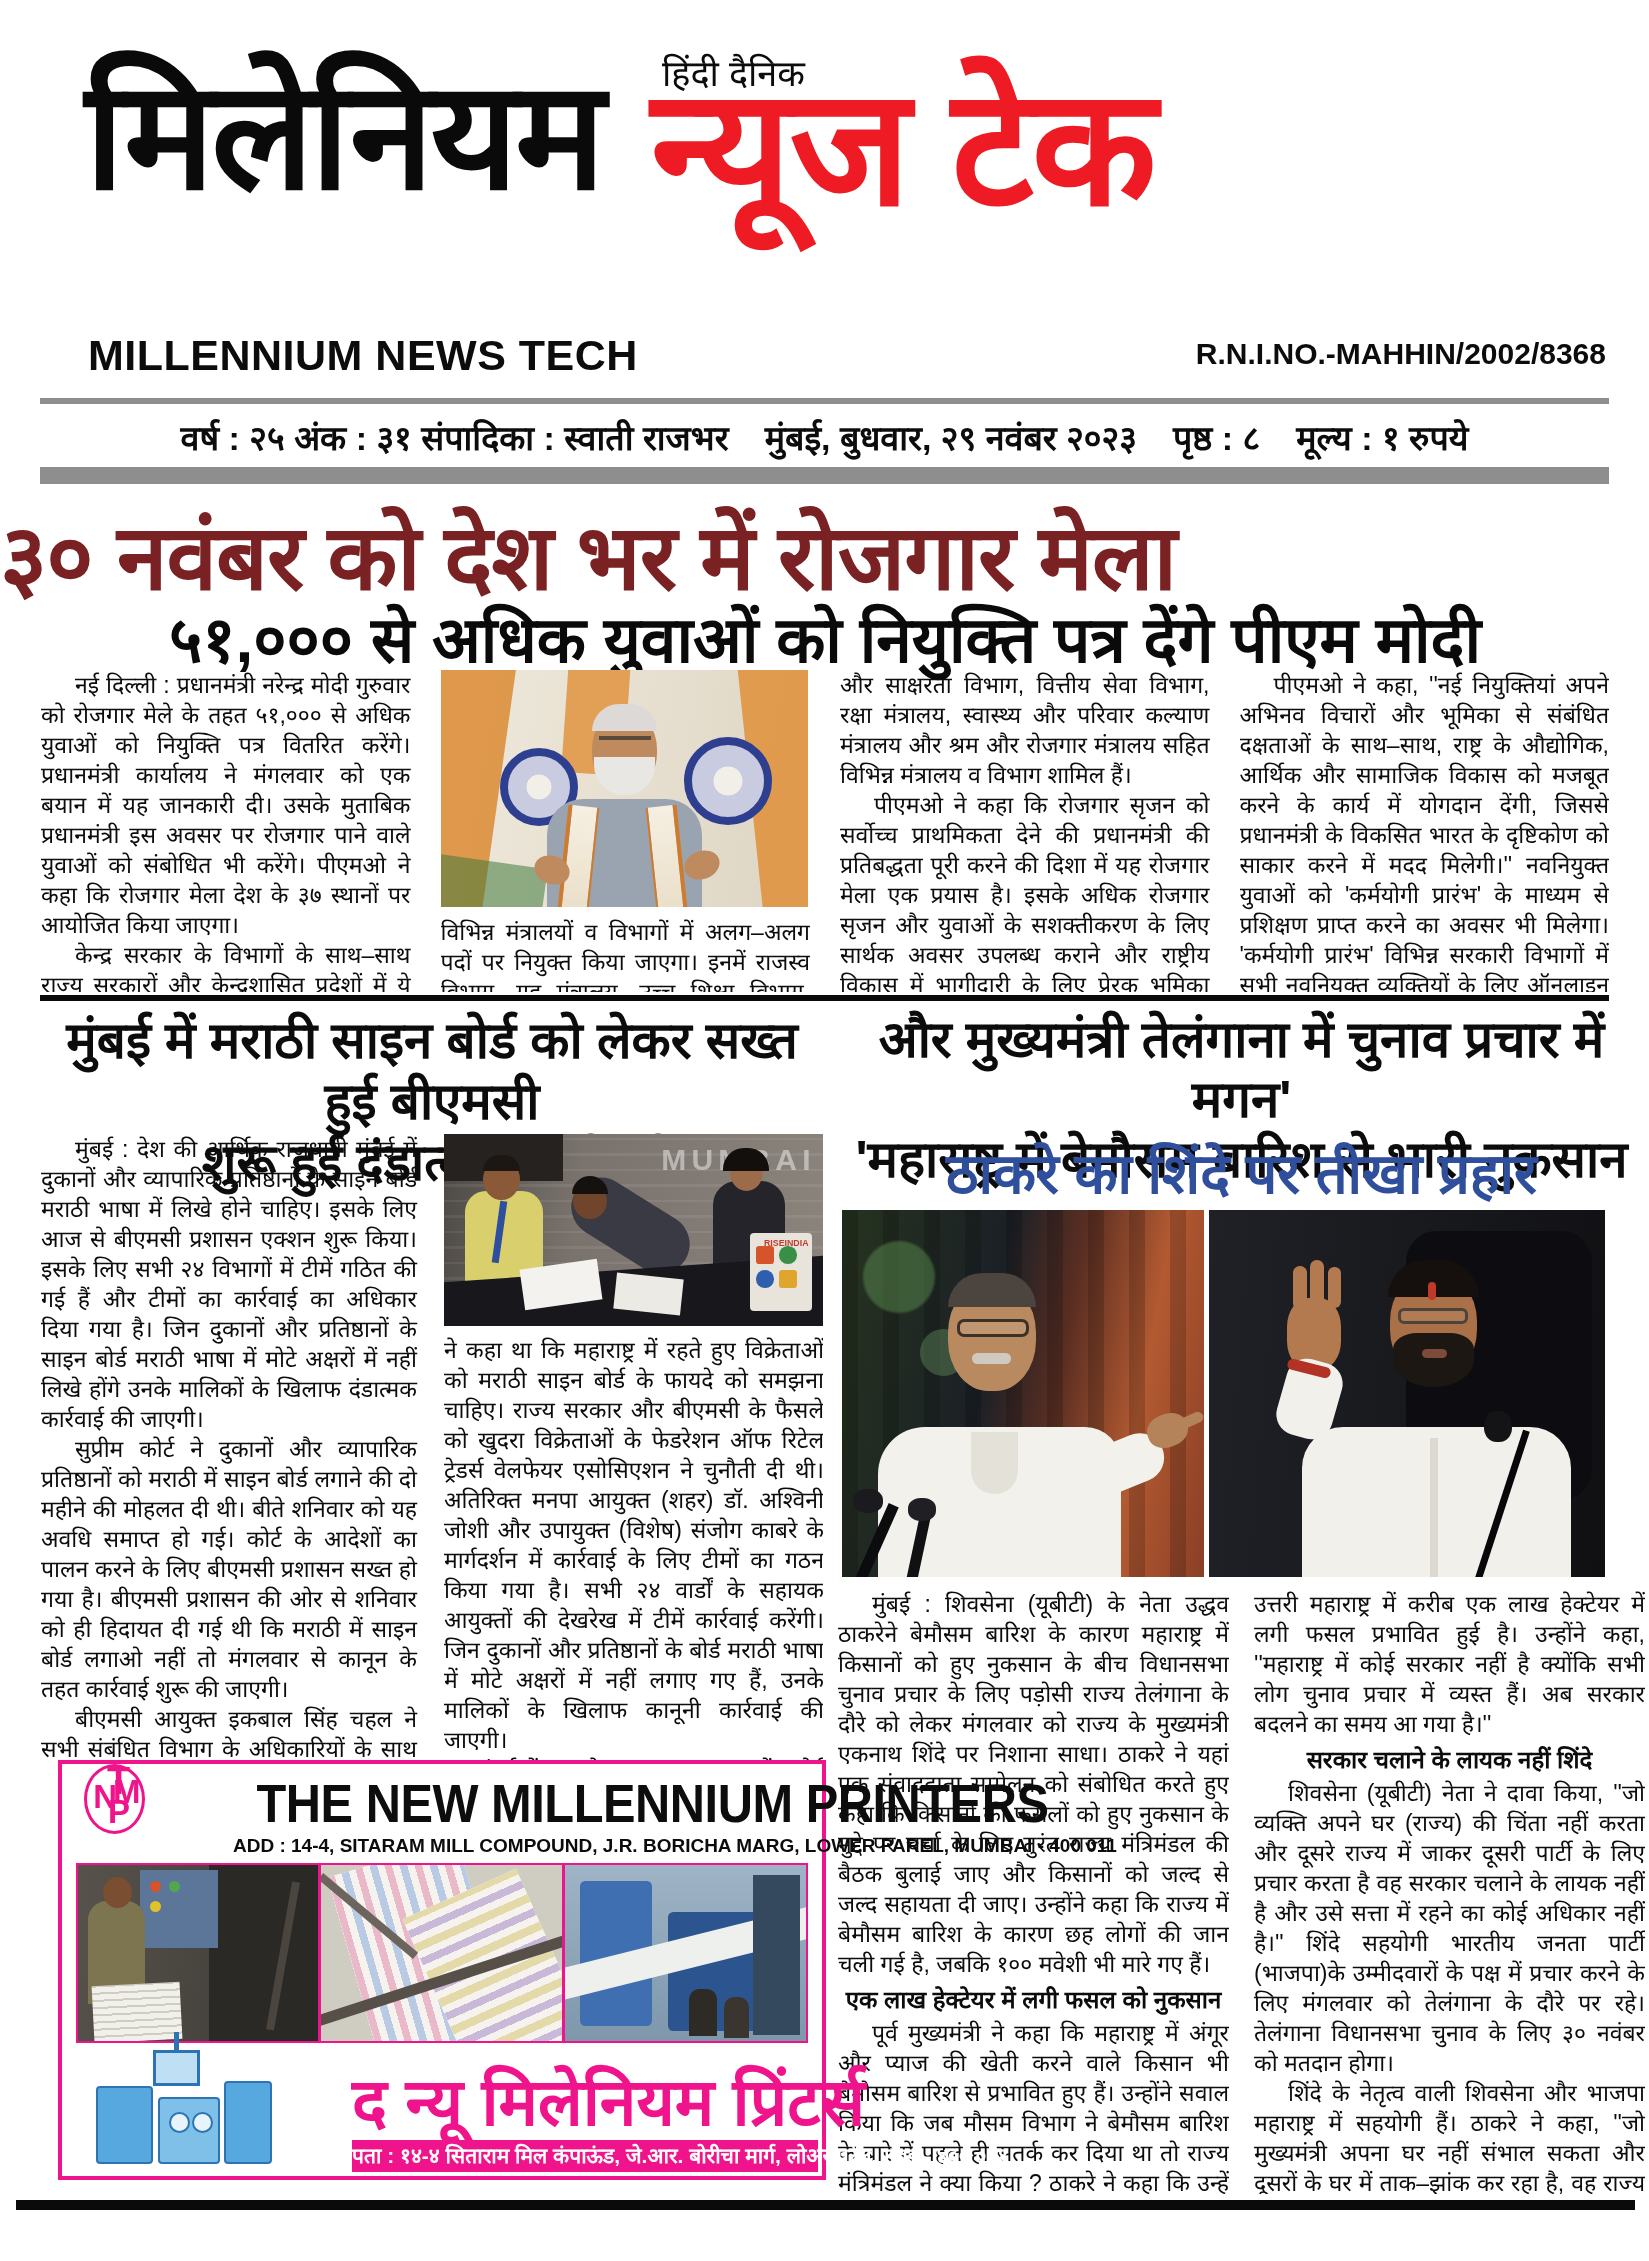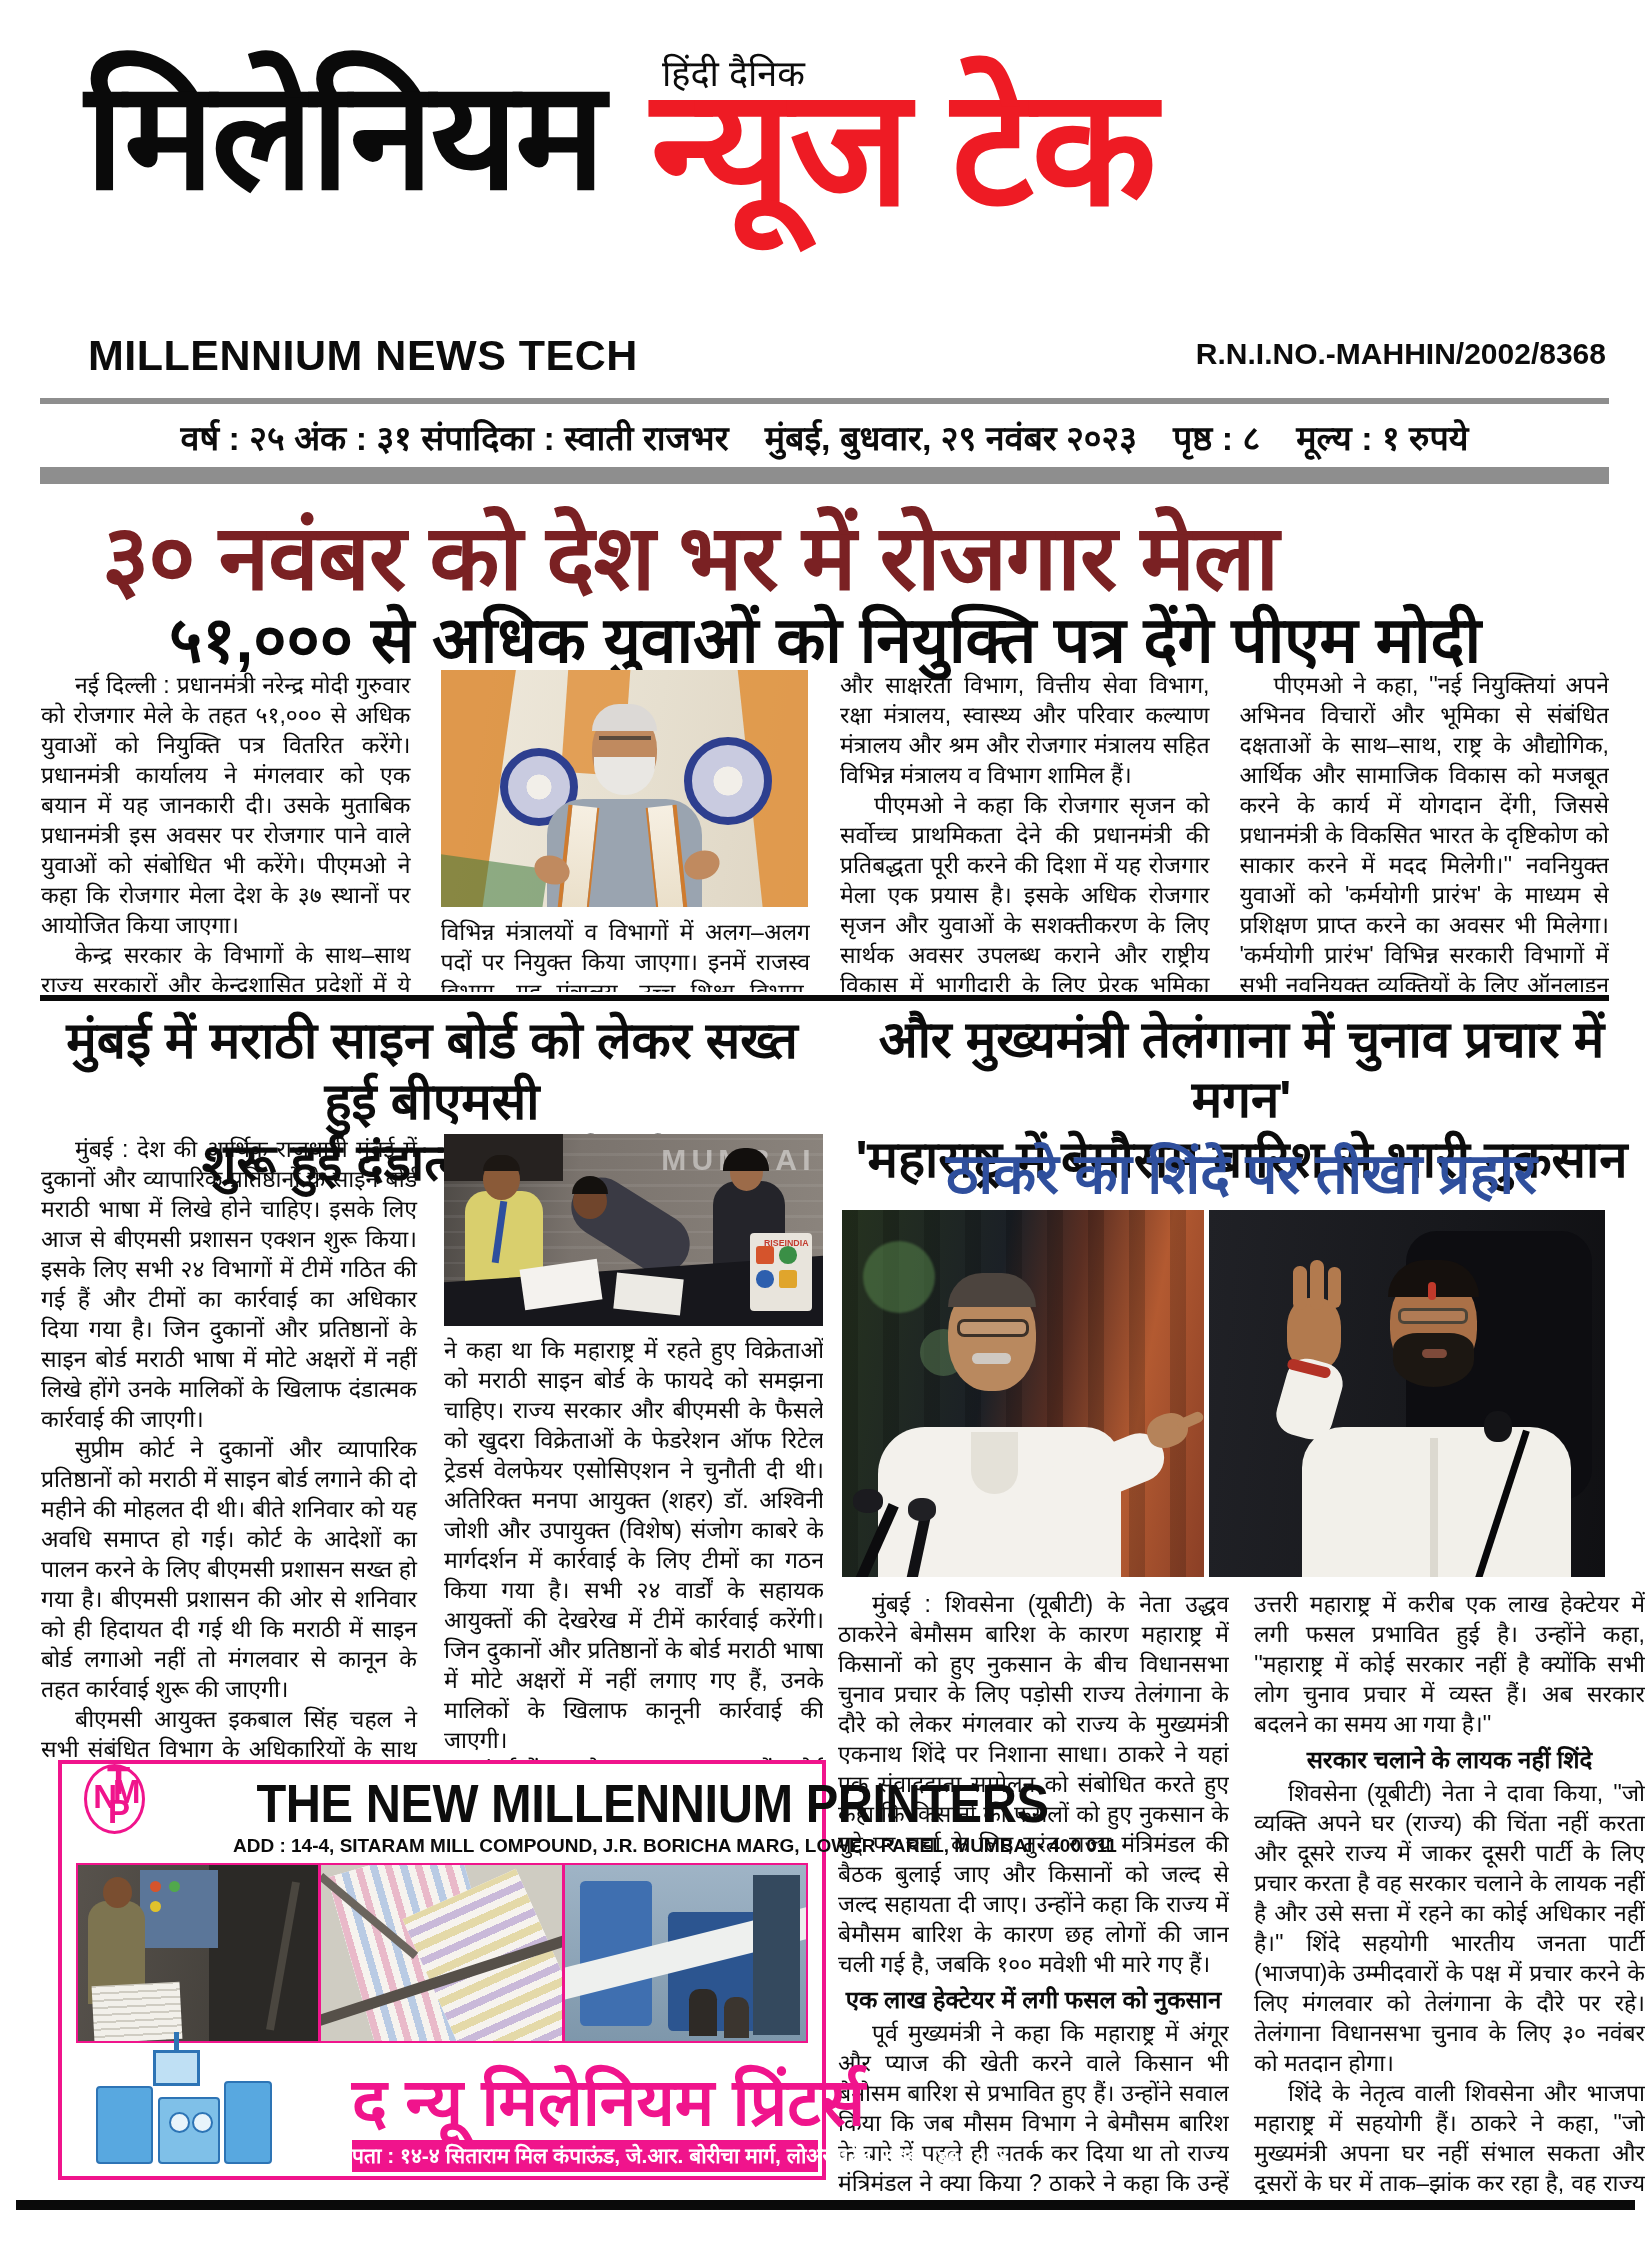--- a/index.html
+++ b/index.html
@@ -17,21 +17,21 @@
   .rni{position:absolute;right:44px;top:337px;font-size:30px;font-weight:700;
        font-family:Liberation Sans, sans-serif;}
 
   
   .rule-thin{position:absolute;left:40px;top:398px;width:1569px;height:6.2px;background:#8e8e8e;}
   .dateline{position:absolute;left:40px;top:414px;width:1569px;display:flex;justify-content:center;
             gap:36px;font-size:34px;font-weight:800;white-space:nowrap;}
   .rule-thick{position:absolute;left:40px;top:467px;width:1569px;height:16.6px;background:#8e8e8e;}
 
   
-  .lead-headline{position:absolute;left:0;top:492px;width:1380px;text-align:center;
+  .lead-headline{position:absolute;left:0;top:492px;width:1380px;text-align:left;
                  font-size:91px;font-weight:800;letter-spacing:-1px;}
   .lead-subheadline{position:absolute;left:0;top:594px;width:1650px;text-align:center;
                     font-size:64px;font-weight:800;color:#0a0a0a;}
   .lead-cols{position:absolute;left:41px;top:670px;width:1568px;height:322px;display:flex;gap:30px;overflow:hidden;}
   .col{flex:1 1 0;overflow:hidden;}
   .body-text p{font-size:23px;line-height:30px;text-align:justify;text-indent:34px;margin:0;}
   .body-text p b{font-weight:400;}
   .rule-black-1{position:absolute;left:40px;top:995px;width:1569px;height:6.2px;background:#0a0a0a;}
 
   

